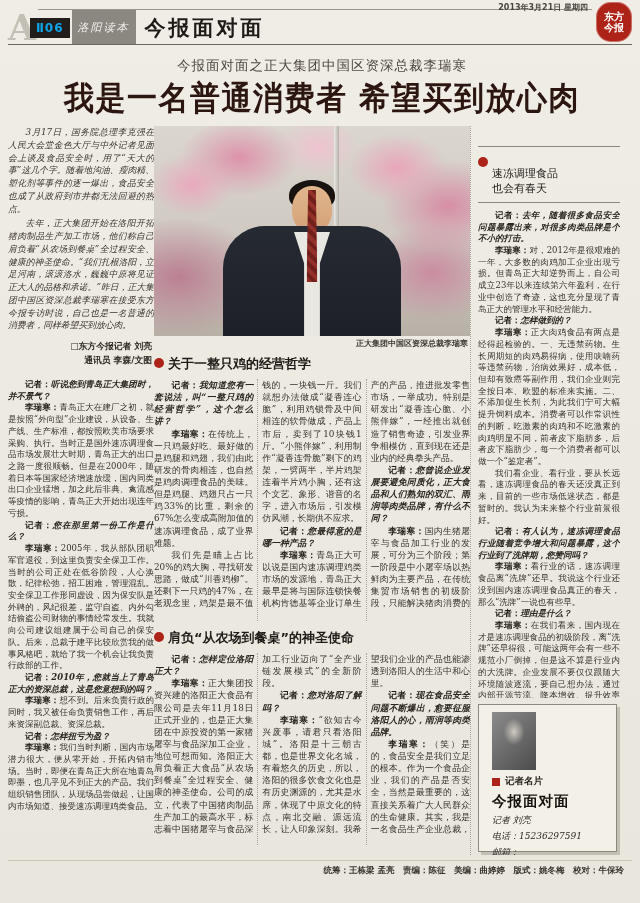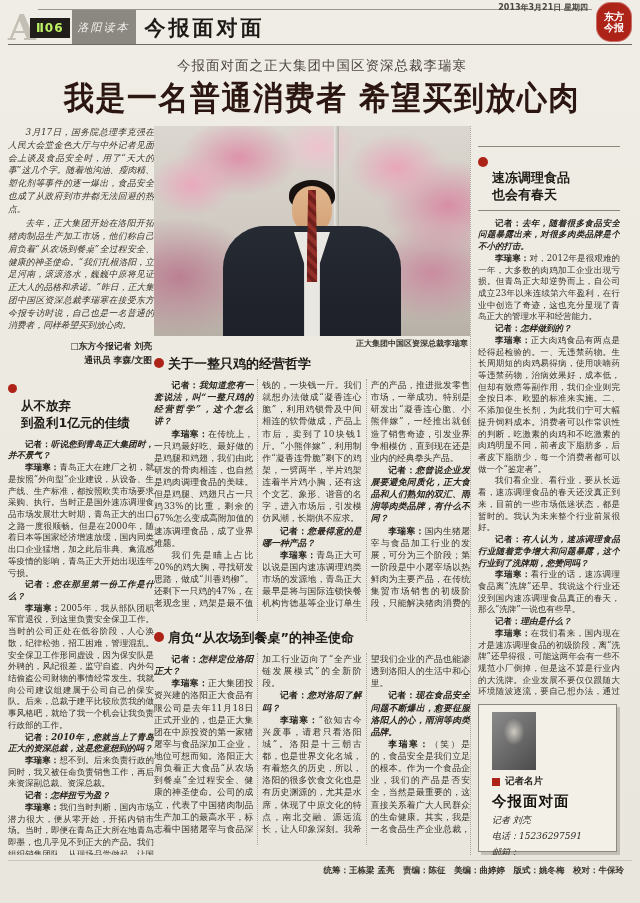--- a/index.html
+++ b/index.html
@@ -6,21 +6,21 @@
   body{width:640px;height:903px;overflow:hidden;background:#e8e5dd;
        font-family:"DejaVu Sans","Liberation Sans",sans-serif;color:#2e2a25;}
   .sheet{position:relative;width:640px;height:903px;
          background:linear-gradient(180deg,#f0ede6 0%,#edeae2 40%,#e9e6dd 100%);}
 
   
   .hdr{position:absolute;top:4px;left:8px;right:8px;height:44px;}
   .hdr-row{position:absolute;left:0;top:6px;display:flex;align-items:center;}
   .bigA{font-family:"DejaVu Serif","Liberation Serif",serif;font-weight:bold;
         font-size:36px;line-height:.85;color:#c3bfb5;margin-right:-6px;}
-  .ed-box{background:#201d1a;color:#bef264;font-weight:bold;font-size:12px;
+  .ed-box{background:#201d1a;color:#0ea5e9;font-weight:bold;font-size:12px;
           padding:3px 6px;letter-spacing:1px;}
   .sec-box{background:#8b8781;color:#f4f2ee;font-size:11px;padding:10px 6px;
            letter-spacing:2px;margin-left:2px;font-style:italic;}
   .pg-name{font-size:21px;font-weight:bold;color:#1d1a17;letter-spacing:3px;margin-left:9px;}
   .hdr-line-top{position:absolute;top:5px;left:30px;right:40px;border-top:1px solid #9b968d;}
   .hdr-line-bot{position:absolute;top:40px;left:0;right:0;border-top:1px solid #6d6861;}
   .date{position:absolute;top:-2px;right:44px;font-size:8px;font-weight:bold;color:#4a453f;}
   .stamp{position:absolute;top:-2px;right:0;width:36px;height:40px;background:#ad2318;
          border-radius:15px;color:#fff;display:flex;align-items:center;justify-content:center;
          font-size:10px;line-height:1.15;font-weight:bold;white-space:pre-line;text-align:center;
@@ -94,21 +94,21 @@
   .cols3{column-count:3;column-gap:9px;column-rule:1px dotted #a8a199;overflow:hidden;}
   .body-philosophy{height:242px;margin-bottom:8px;}
   .body-mission{height:192px;}
   .cols3 .para{font-size:8.8px;}
 
   
   .col-right{border-left:1px dotted #a8a199;padding-left:7px;display:flex;
              flex-direction:column;overflow:hidden;}
   .side-head{position:relative;margin:20px 0 7px;padding:6px 0 6px 14px;
              border-top:1px solid #8d887f;border-bottom:1px solid #8d887f;
-             font-size:13px;font-weight:bold;color:#1f1b17;line-height:1.3;white-space:pre-line;}
+             font-size:11px;font-weight:normal;color:#1f1b17;line-height:1.3;white-space:pre-line;}
   .side-head .dot{top:10px;width:10px;height:10px;}
   .qa-side{flex:1;overflow:hidden;}
   .card{height:132px;border:1px solid #8d887f;background:#f3f0e8;
         box-shadow:3px 3px 0 rgba(125,118,106,.35);padding:7px 13px;margin:6px 3px 3px 0;}
   .portrait{width:44px;height:58px;margin-bottom:5px;
     background:
       radial-gradient(14px 18px at 50% 34%, #cfcac2 0%, rgba(207,202,194,0) 75%),
       linear-gradient(135deg,#8b8b8b 0%,#6f6f6f 45%,#4c4c4c 100%);}
   .card-label{font-size:9.5px;font-weight:bold;color:#211d18;display:flex;align-items:center;}
   .sq{width:8px;height:8px;background:#ad2318;display:inline-block;margin-right:5px;}
@@ -149,24 +149,20 @@
     <div class="col col-left">
       <div class="intro">
 
       <p>3月17日，国务院总理李克强在人民大会堂金色大厅与中外记者见面会上谈及食品安全时，用了“天大的事”这几个字。随着地沟油、瘦肉精、塑化剂等事件的逐一爆出，食品安全也成了从政府到市井都无法回避的热点。</p>
           <p>去年，正大集团开始在洛阳开拓猪肉制品生产加工市场，他们称自己肩负着“从农场到餐桌”全过程安全、健康的神圣使命。“我们扎根洛阳，立足河南，滚滚洛水，巍巍中原将见证正大人的品格和承诺。”昨日，正大集团中国区资深总裁李瑞寒在接受东方今报专访时说，自己也是一名普通的消费者，同样希望买到放心肉。</p>
         </div>
       <div class="byline">
         <div>□东方今报记者 刘亮</div>
         <div>通讯员 李森/文图</div>
       </div>
-      <h2 class="sec-head">
-        <span class="dot"></span><span>从不放弃
-到盈利1亿元的佳绩</span>
-      </h2>
       <div class="qa-left">
 
           <p class="para q"><b>记者：</b><span>听说您到青岛正大集团时，并不景气？</span></p>
 
           <p class="para a"><b>李瑞寒：</b><span>青岛正大在建厂之初，就是按照“外向型”企业建设，从设备、生产线、生产标准，都按照欧美市场要求采购、执行。当时正是国外速冻调理食品市场发展壮大时期，青岛正大的出口之路一度很顺畅。但是在2000年，随着日本等国家经济增速放缓，国内同类出口企业猛增，加之此后非典、禽流感等疫情的影响，青岛正大开始出现连年亏损。</span></p>
 
           <p class="para q"><b>记者：</b><span>您在那里第一份工作是什么？</span></p>
 
           <p class="para a"><b>李瑞寒：</b><span>2005年，我从部队团职军官退役，到这里负责安全保卫工作。当时的公司正处在低谷阶段，人心涣散，纪律松弛，招工困难，管理混乱。安全保卫工作形同虚设，因为保安队是外聘的，风纪很差，监守自盗、内外勾结偷盗公司财物的事情经常发生。我就向公司建议组建属于公司自己的保安队。后来，总裁于建平比较欣赏我的做事风格吧，就给了我一个机会让我负责行政部的工作。</span></p>
 

